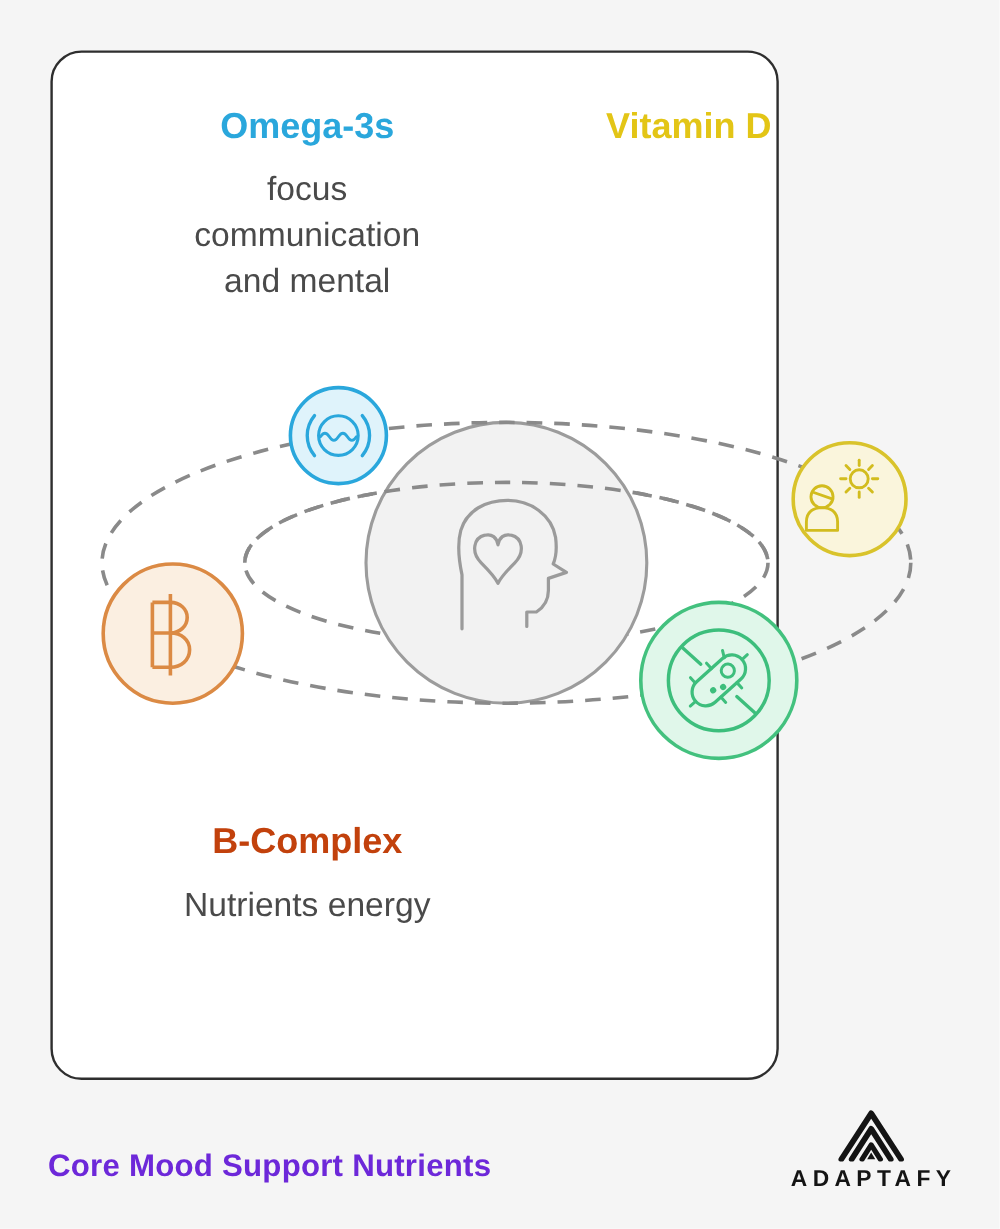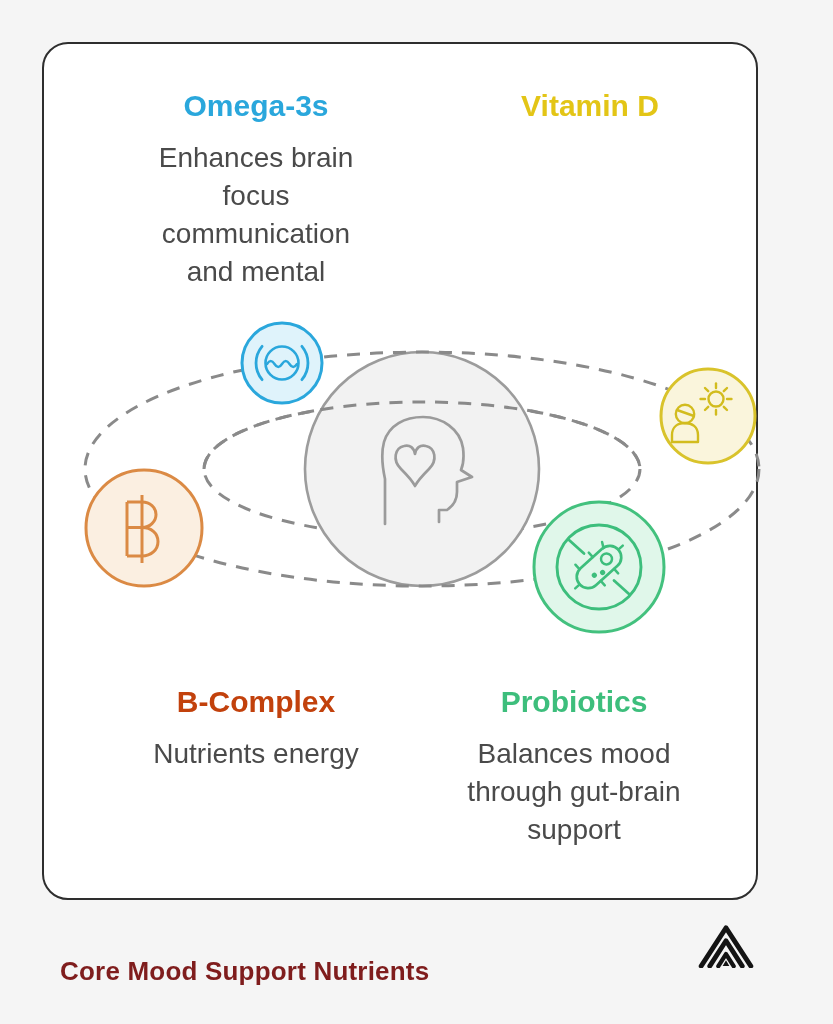--- a/index.html
+++ b/index.html
@@ -6,21 +6,21 @@
   html,body { width: 833px; height: 1024px; }
   body {
     background: #F5F5F5;
     font-family: "Liberation Sans", sans-serif;
     position: relative;
     overflow: hidden;
   }
   .card {
     position: absolute;
     left: 42px; top: 42px;
-    width: 716px; height: 858px;
+    width: 607px; height: 858px;
     background: #FFFFFF;
     border: 2px solid #2E2E2E;
     border-radius: 26px;
   }
   .nutrient {
     position: absolute;
     width: 372px;
     text-align: center;
   }
   .nutrient .title {
@@ -28,40 +28,39 @@
     font-weight: 700;
     line-height: 36px;
   }
   .nutrient .desc {
     margin-top: 15px;
     font-size: 28px;
     line-height: 38px;
     color: #4A4A4A;
   }
   .pos-tl { left: 26px;  top: 44px; }
-  .pos-tr { left: 360px; top: 44px; }
+  .pos-tr { left: 344px; top: 44px; }
   .pos-bl { left: 26px;  top: 640px; }
   .pos-br { left: 344px; top: 640px; }
   .c-blue   { color: #2AA7DC; }
   .c-yellow { color: #E3C516; }
   .c-orange { color: #c2410c; }
   .c-green  { color: #3DBE7C; }
   .diagram {
     position: absolute;
     left: 0; top: 276px;
     width: 751px; height: 332px;
   }
   .footer-title {
     position: absolute;
     left: 40px; top: 956px;
     font-size: 26px;
     font-weight: 700;
-    color: #7f1d1d;
+    color: #6d28d9;
     letter-spacing: 0.2px;
-    margin-left: 20px;
   }
   .brand {
     position: absolute;
     left: 646px; top: 924px;
     width: 160px;
     text-align: center;
   }
   .brand-icon { display: block; margin: 0 auto; }
   .brand-name {
     margin-top: 4px;
@@ -73,21 +72,20 @@
   }
 </style>
 </head>
 <body>
 
 <div class="card">
 
   <section class="nutrient pos-tl">
     <h2 class="title c-blue">Omega-3s</h2>
     <div class="desc">
-      <div>Enhances brain</div>
       <div>focus</div>
       <div>communication</div>
       <div>and mental</div>
     </div>
   </section>
 
   <section class="nutrient pos-tr">
     <h2 class="title c-yellow">Vitamin D</h2>
   </section>
 
@@ -175,35 +173,28 @@
     </g>
   </svg>
 
   <section class="nutrient pos-bl">
     <h2 class="title c-orange">B-Complex</h2>
     <div class="desc">
       <div>Nutrients energy</div>
     </div>
   </section>
 
-  <section class="nutrient pos-br">
-    <h2 class="title c-green">Probiotics</h2>
-    <div class="desc">
-      <div>Balances mood</div>
-      <div>through gut-brain</div>
-      <div>support</div>
-    </div>
-  </section>
 
 </div>
 
 <div class="footer-title">Core Mood Support Nutrients</div>
 
 <div class="brand">
   <svg class="brand-icon" width="58" height="44" viewBox="0 0 60 46">
     <g fill="none" stroke="#141414" stroke-linecap="round" stroke-linejoin="round">
       <path d="M 4,44 L 30,4 L 56,44" stroke-width="5"></path>
       <path d="M 13,44 L 30,17.5 L 47,44" stroke-width="5"></path>
       <path d="M 22,44 L 30,31.5 L 38,44" stroke-width="4.5"></path>
     </g>
     <path d="M 26.5,44 L 30,38 L 33.5,44 Z" fill="#141414"></path>
   </svg>
+  <div class="brand-name">ADAPTAFY</div>
 </div>
 
 </body></html>

